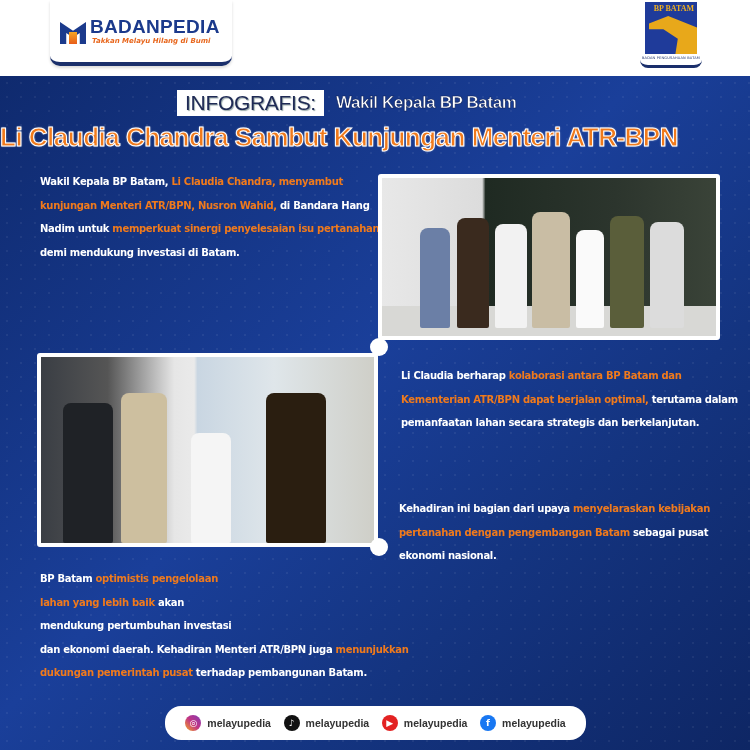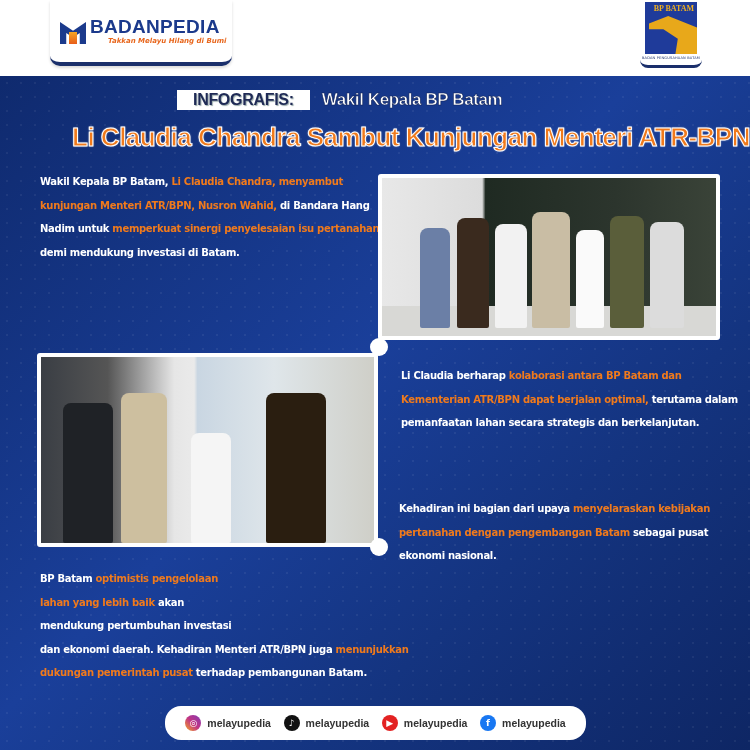--- a/index.html
+++ b/index.html
@@ -6,32 +6,32 @@
   html,body{width:750px;height:750px;overflow:hidden}
   body{font-family:"DejaVu Sans","Liberation Sans",sans-serif;background:#fff;position:relative}
   .header{position:absolute;left:0;top:0;width:750px;height:76px;background:#fff}
   .logo-left{position:absolute;left:50px;top:0;width:182px;height:66px;background:#fff;border-radius:0 0 10px 10px;border-bottom:4px solid #1a2f6b;box-shadow:0 2px 3px rgba(0,0,0,.15);display:flex;align-items:center;padding-left:10px}
   .logo-mark{width:26px;height:26px;position:relative;margin-right:4px}
   .logo-mark .m1{position:absolute;left:0;top:4px;width:26px;height:22px;background:#1b3a8c;clip-path:polygon(0 0,50% 40%,100% 0,100% 100%,76% 100%,76% 50%,50% 70%,24% 50%,24% 100%,0 100%)}
   .logo-mark .m2{position:absolute;left:9px;top:14px;width:8px;height:12px;background:linear-gradient(#f5a623,#e85d1a)}
   .logo-text{display:flex;flex-direction:column}
   .logo-name{font-family:"Liberation Sans",sans-serif;font-size:19px;font-weight:bold;color:#1b3a8c;letter-spacing:.3px;line-height:20px}
   .logo-name .lite{font-weight:bold}
-  .logo-tag{font-size:7px;font-style:italic;color:#e8661c;font-weight:bold;margin-left:18px}
+  .logo-tag{font-size:7px;font-style:italic;color:#e8661c;font-weight:bold;margin-left:2px}
   .logo-right{position:absolute;left:640px;top:0;width:62px;height:68px;background:#fff;border-bottom:3px solid #1a2f6b;border-radius:0 0 8px 8px;display:flex;flex-direction:column;align-items:center;padding-top:2px}
   .bp-box{width:52px;height:52px;background:#1f3b9a;position:relative;overflow:hidden}
   .bp-box .bird{position:absolute;left:4px;top:14px;width:48px;height:38px;background:#e8a81a;clip-path:polygon(0 20%,40% 0,100% 30%,100% 100%,55% 100%,60% 60%,30% 35%,0 35%)}
   .bp-box .bp-txt{position:absolute;right:3px;top:2px;font-size:8px;color:#f0b020;font-weight:bold;font-family:"Liberation Serif",serif}
   .bp-sub{font-size:3.5px;color:#1a2f6b;margin-top:2px;letter-spacing:.2px}
   .main{position:absolute;left:0;top:76px;width:750px;height:674px;background:linear-gradient(135deg,#0f2a6e 0%,#1a3f9a 45%,#143480 70%,#0e2664 100%);overflow:hidden}
   .main::before{content:"";position:absolute;inset:0;background-image:radial-gradient(rgba(255,255,255,.06) 1px,transparent 1.5px);background-size:14px 14px}
   .kicker{position:absolute;left:177px;top:14px;display:flex;align-items:center;gap:12px}
-  .kicker-badge{background:#fff;color:#1f2a55;font-family:"Liberation Sans",sans-serif;font-weight:bold;font-size:16px;padding:1px 16px;letter-spacing:-.3px;text-shadow:1px 1px 1px #9aa}
+  .kicker-badge{background:#fff;color:#1f2a55;font-family:"Liberation Sans",sans-serif;font-weight:normal;font-size:21px;padding:1px 8px;letter-spacing:-.3px;text-shadow:1px 1px 1px #9aa}
   .kicker-text{color:#fff;font-family:"Liberation Sans",sans-serif;font-weight:bold;font-size:17px;letter-spacing:-.4px;-webkit-text-stroke:.6px #0d1f55}
-  .title{position:absolute;left:0;width:750px;top:46px;text-align:right;font-family:"Liberation Sans",sans-serif;font-weight:bold;font-size:26px;color:#f07a1c;letter-spacing:-.5px;-webkit-text-stroke:1px #fff;text-shadow:0 0 2px #fff}
+  .title{position:absolute;left:0;width:750px;top:46px;text-align:left;font-family:"Liberation Sans",sans-serif;font-weight:bold;font-size:26px;color:#f07a1c;letter-spacing:-.5px;-webkit-text-stroke:1px #fff;text-shadow:0 0 2px #fff}
   .para{position:absolute;font-family:"DejaVu Sans",sans-serif;font-weight:bold;color:#fff;font-size:10px;line-height:23.5px;letter-spacing:-.3px}
   .para .hl{color:#f07a1c}
   .p1{left:40px;top:94px;width:340px}
   .p2{left:401px;top:288px;width:345px}
   .p3{left:399px;top:421px;width:345px}
   .p4{left:40px;top:491px;width:690px}
   .photo{position:absolute;border:4px solid #fff;border-radius:3px;overflow:hidden}
   .photo1{left:378px;top:98px;width:342px;height:166px;background:linear-gradient(90deg,#e8e8e8 0%,#dcdcdc 30%,#1f2a22 31%,#2c352d 70%,#3a4338 100%)}
   .photo2{left:37px;top:277px;width:341px;height:194px;background:linear-gradient(90deg,#3a3e44 0%,#555 20%,#e6e6e6 40%,#eaeaea 46%,#c9d6e2 47%,#dfe6ea 70%,#cfcfc8 100%)}
   .ground{position:absolute;left:0;right:0;bottom:0;height:30px;background:#d8d8d5}

